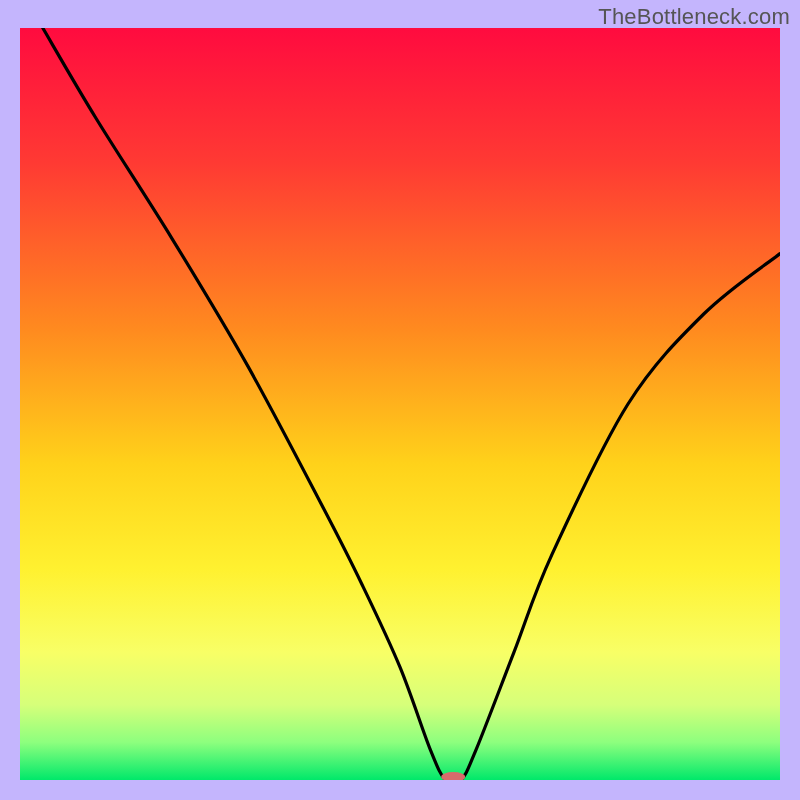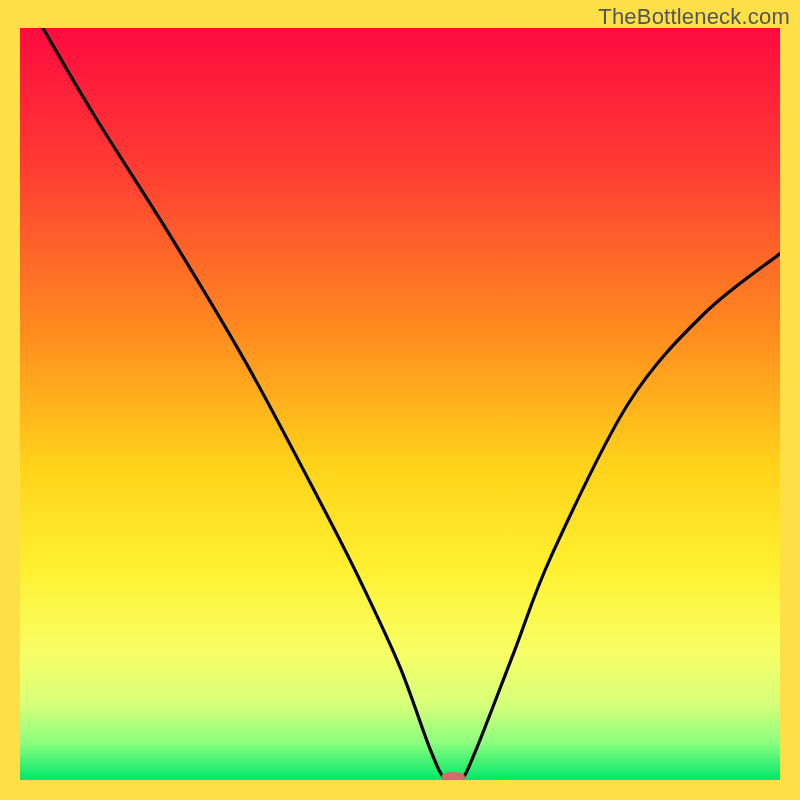--- a/index.html
+++ b/index.html
@@ -8,21 +8,21 @@
     width: 800px;
     height: 800px;
     background: #000;
     font-family: Arial, Helvetica, sans-serif;
     overflow: hidden;
   }
   .frame {
     position: relative;
     width: 800px;
     height: 800px;
-    background: #fde047;
+    background: #c4b5fd;
   }
   .watermark {
     position: absolute;
     top: 4px;
     right: 10px;
     color: #555;
     font-size: 22px;
     font-weight: 500;
     letter-spacing: 0.2px;
     z-index: 4;

